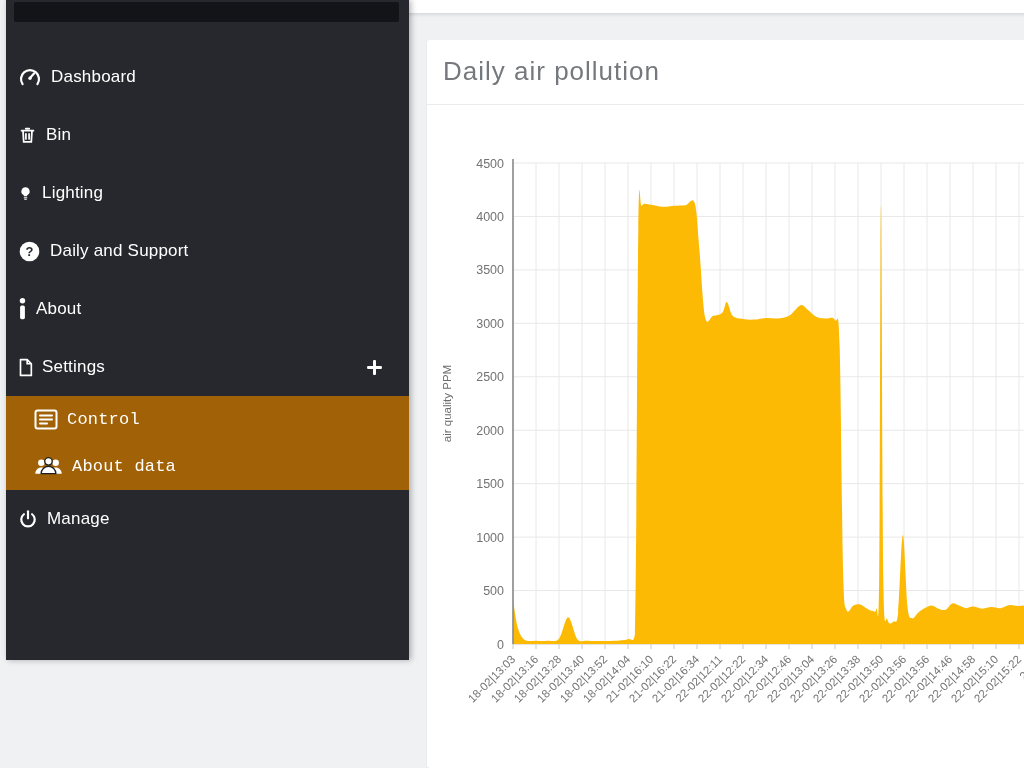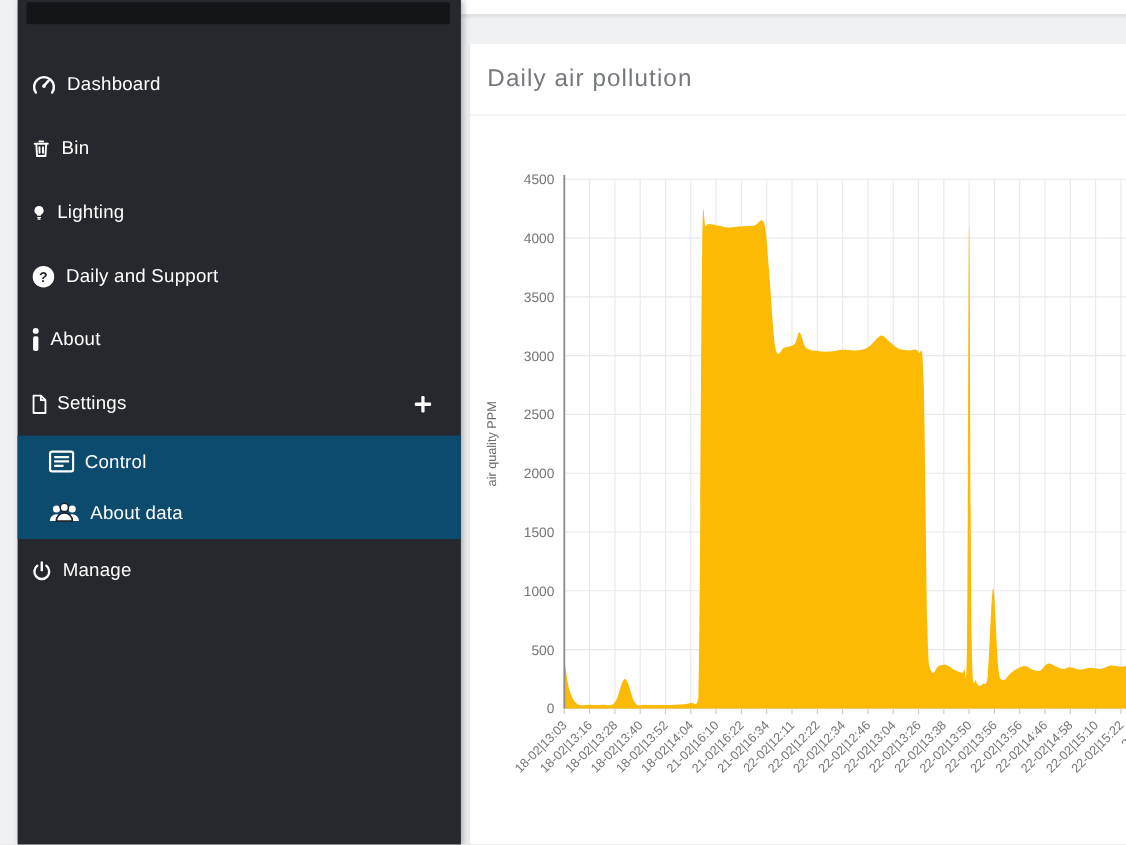--- a/index.html
+++ b/index.html
@@ -1,36 +1,36 @@
 <!DOCTYPE html>
 <html><head>
 <meta charset="utf-8">
 <style>
   html,body{margin:0;padding:0;background:#dfe0e2;}
   .screen{position:relative;width:1024px;height:768px;overflow:hidden;background:#f0f1f3;
           font-family:"Liberation Sans",sans-serif;}
   
-  .sidebar{position:absolute;left:16px;top:0;width:403px;height:768px;background:#26282d;
+  .sidebar{position:absolute;left:6px;top:0;width:403px;height:660px;background:#26282d;
            box-shadow:2px 0 6px rgba(0,0,0,.3);z-index:3;}
   .brand-box{height:20px;margin:2px 10px 0 8px;background:#121418;border-radius:2px;}
   .side-nav{padding-top:26px;}
   .side-item{height:58px;display:flex;align-items:center;padding-left:12px;gap:9px;
              color:#fff;font-size:17px;font-weight:500;letter-spacing:.2px;cursor:pointer;}
   .side-item .icon{display:inline-flex;align-items:center;justify-content:center;}
   .side-item.active{background:#3E70E8;}
   .submenu{background:#1d1f23;}
   .submenu .side-item{height:47px;padding-left:28px;}
   .plus{margin-left:auto;margin-right:26px;display:inline-flex;}
   
   .main{position:absolute;left:403px;top:0;width:640px;height:768px;}
   .topbar{height:13px;background:#ffffff;box-shadow:0 1px 4px rgba(0,0,0,.14);}
   .card{margin:27px 0 0 24px;width:613px;height:728px;background:#fff;border-radius:3px;
         box-shadow:0 1px 2px rgba(0,0,0,.08);}
   .card-header{padding:18px 16px 20px 16px;border-bottom:1px solid #ececec;}
-  .card-header h2{margin:0;font-size:22px;line-height:26px;color:#75787c;font-weight:400;
+  .card-header h2{margin:0;font-size:26px;line-height:26px;color:#75787c;font-weight:400;
                   letter-spacing:1px;}
   .card-body{position:relative;}
   svg.chart{display:block;}
   svg text{font-family:"Liberation Sans",sans-serif;}
 </style>
 </head>
 <body>
 
 <div class="screen">
   <aside class="sidebar" style="background: rgb(38, 40, 45);">
@@ -90,21 +90,21 @@
             </svg>
           </span>
           <span>Settings</span>
           <span class="plus">
             <svg width="17" height="17" viewBox="0 0 16 16" fill="currentColor">
               <rect x="6.6" y="1" width="2.8" height="14" rx="1"></rect>
               <rect x="1" y="6.6" width="14" height="2.8" rx="1"></rect>
             </svg>
           </span>
         </div>
-        <div class="submenu" style="background: #0c4a6e;">
+        <div class="submenu" style="background: #a16207; font-family: Liberation Mono, monospace;">
           <div class="side-item">
             <span class="icon">
               <svg width="24" height="21" viewBox="0 0 24 21" fill="none" stroke="currentColor" stroke-width="2">
                 <rect x="1.5" y="1.5" width="21" height="18" rx="2"></rect>
                 <path d="M6 6.5h12M6 10.5h12M6 14.5h7" stroke-linecap="round"></path>
               </svg>
             </span>
             <span>Control</span>
           </div>
           <div class="side-item">

